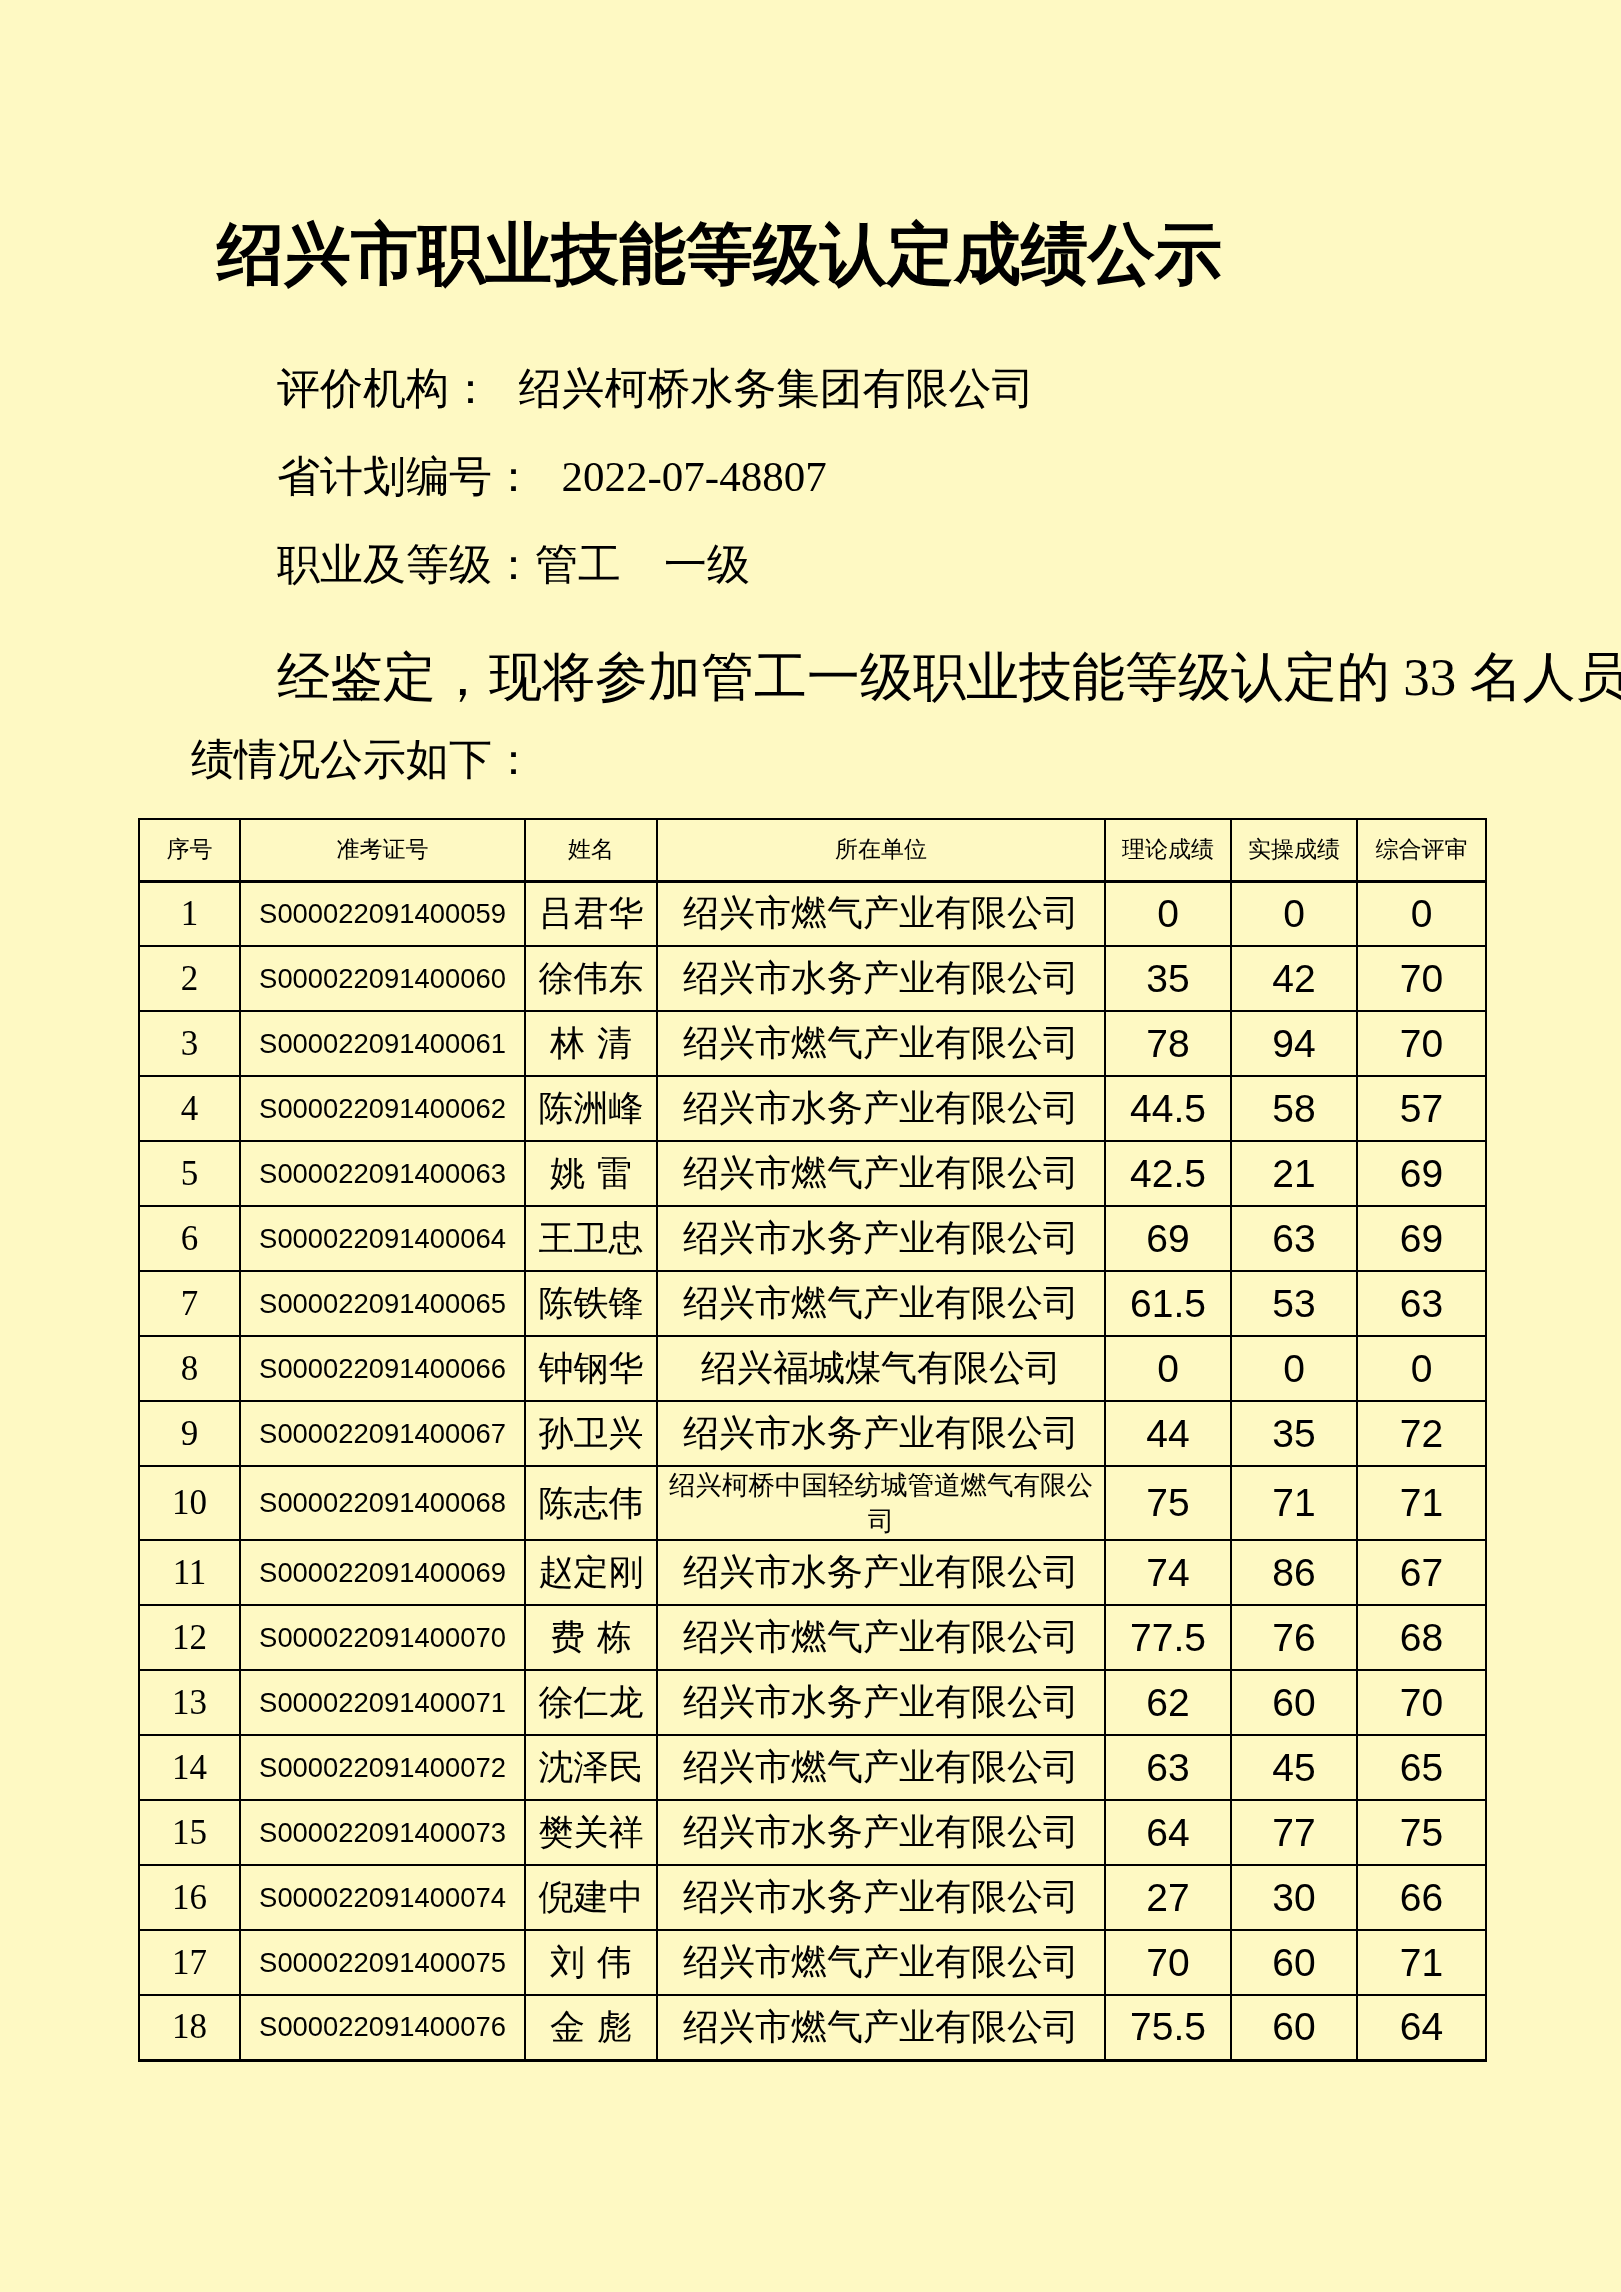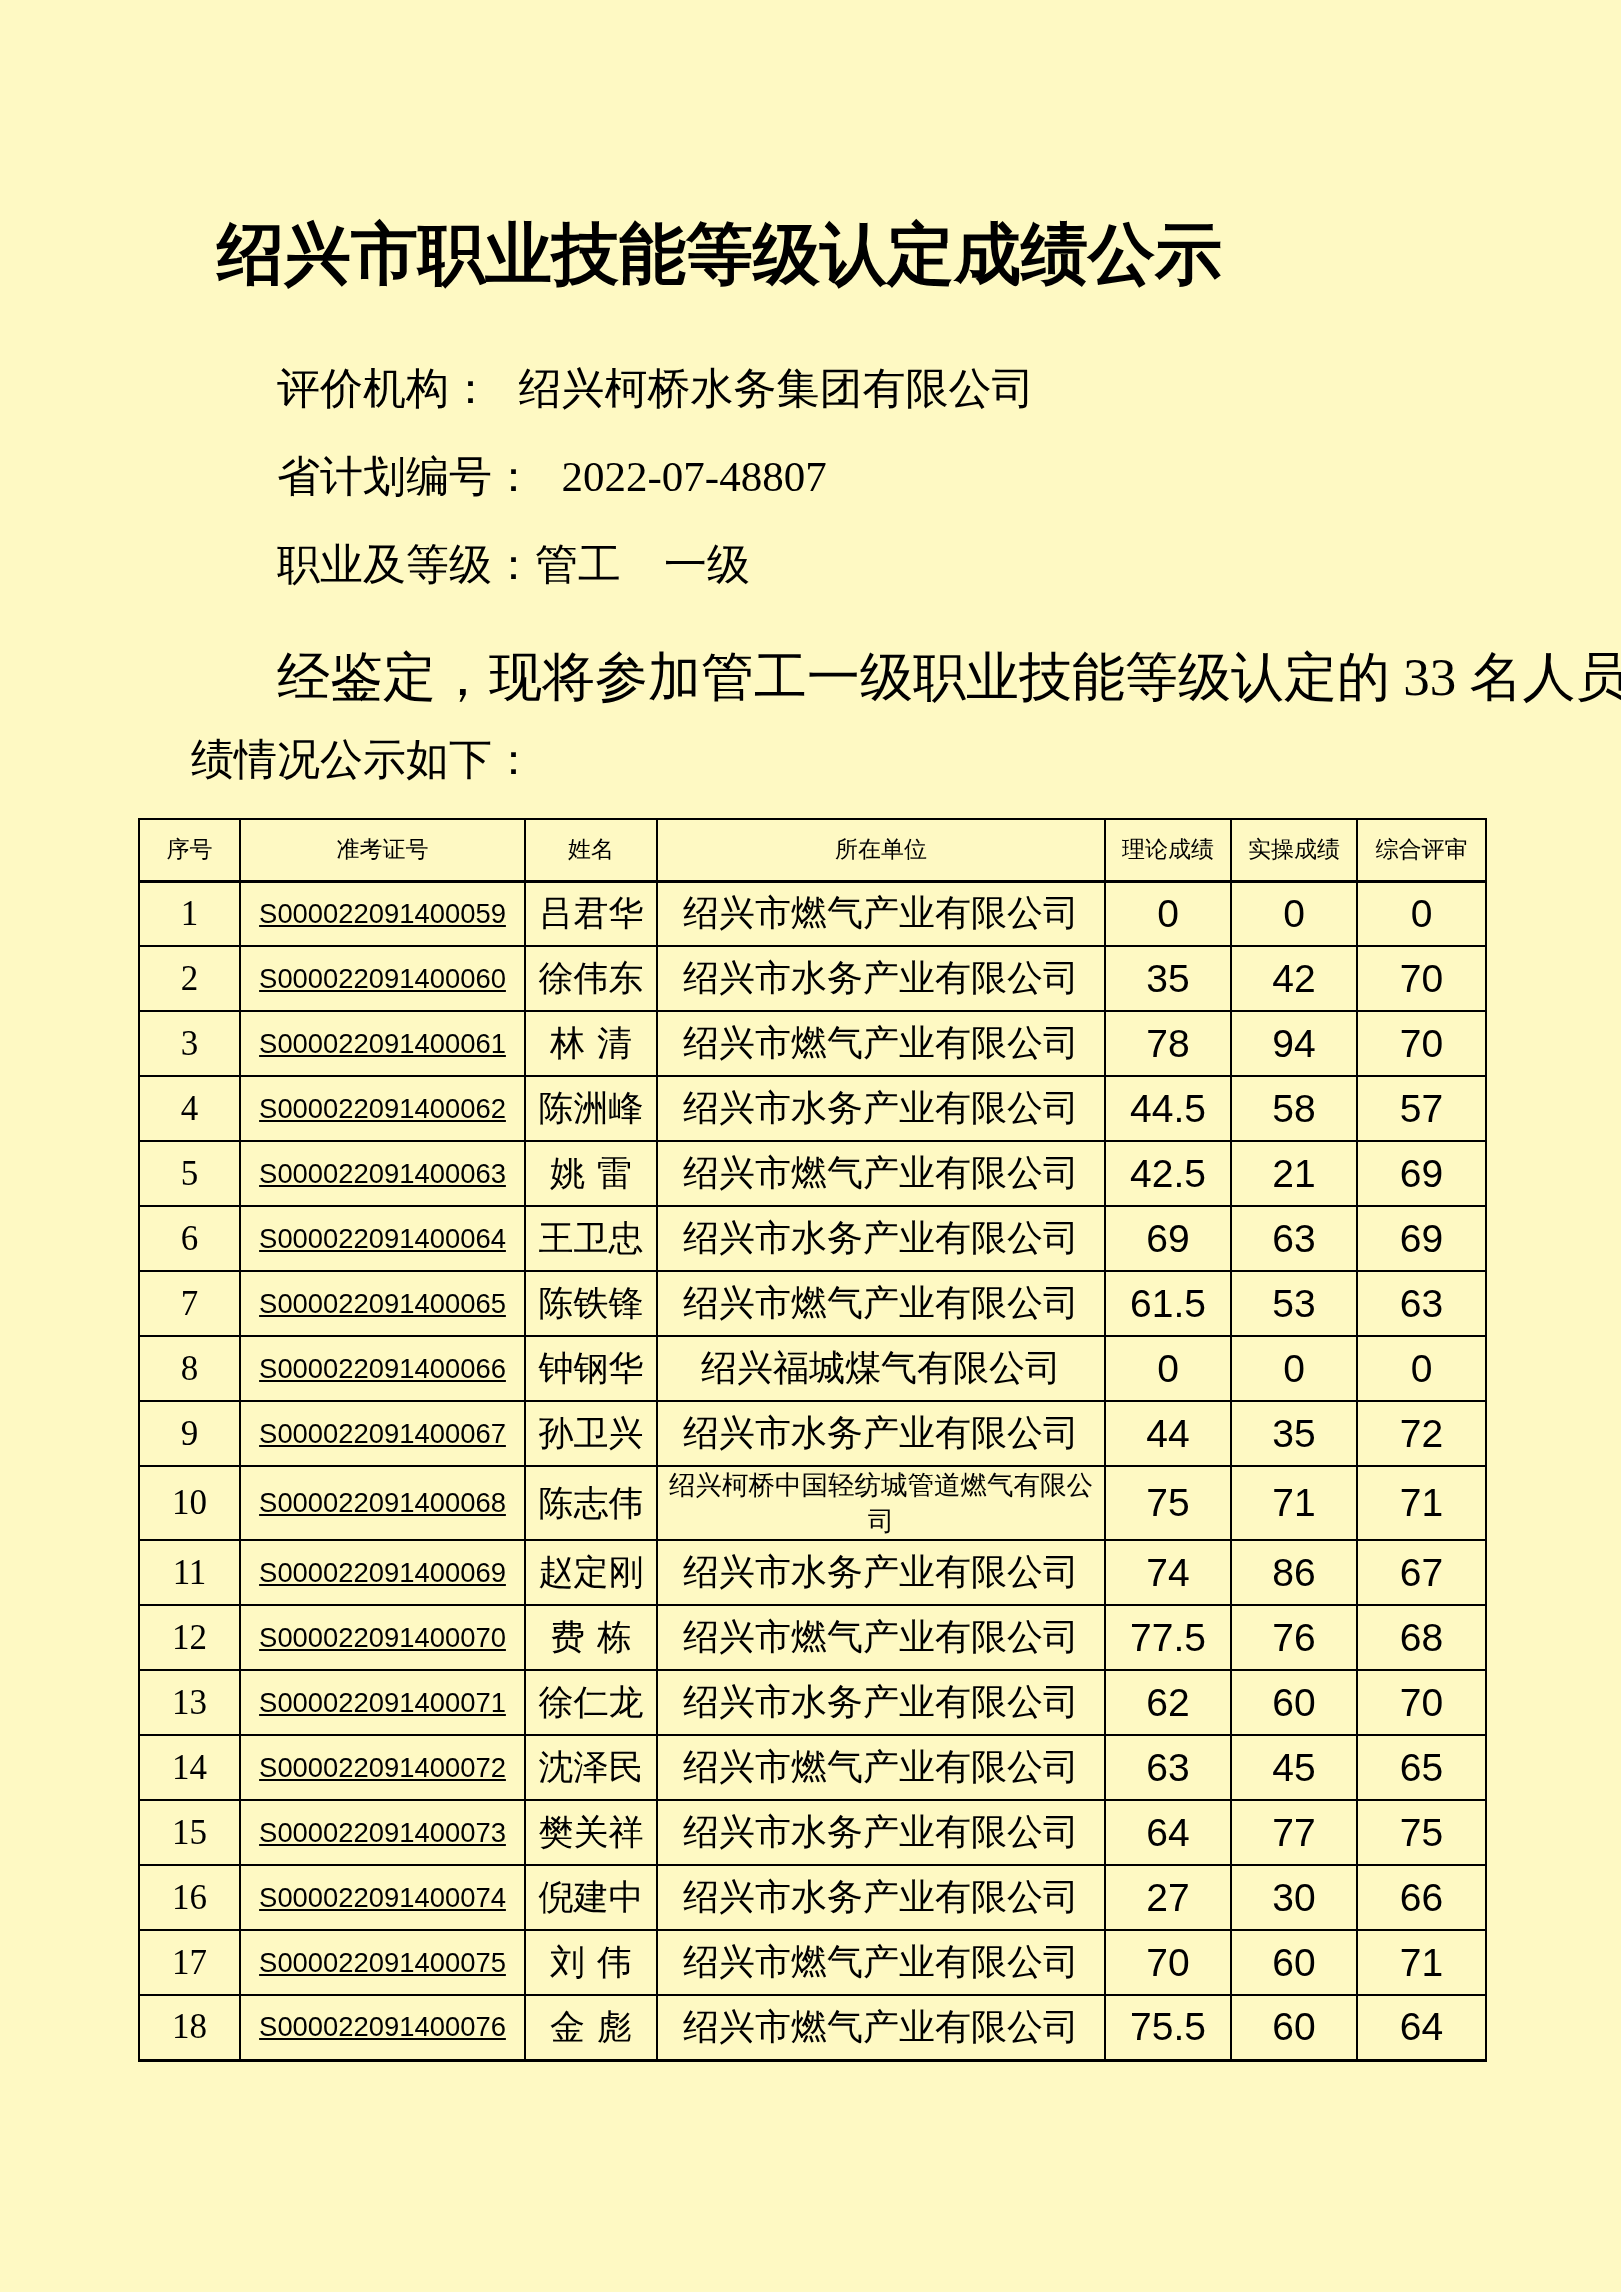--- a/index.html
+++ b/index.html
@@ -68,21 +68,21 @@
   }
   .results thead tr { height:62px; }
   .results tbody tr { height:65px; }
   .results thead th {
     font-size:23px;
     font-weight:normal;
     border-bottom:3.9px solid #000;
   }
   .results tbody tr:last-child td { border-bottom:3.9px solid #000; }
   .cell-no   { font-size:35px; }
-  .cell-id   { font-family:"Liberation Sans","DejaVu Sans",sans-serif; font-size:27.4px;text-decoration:underline; }
+  .cell-id   { font-family:"Liberation Sans","DejaVu Sans",sans-serif; font-size:27.4px; }
   .cell-name { font-size:35px; }
   .cell-name.spaced { letter-spacing:11.8px; text-indent:11.8px; }
   .cell-company { font-size:36px;margin-top:48px; }
   .cell-company.long { font-size:26.5px;border-radius:15px; }
   .cell-score {
     font-family:"Liberation Sans","DejaVu Sans",sans-serif;
     font-size:39px;
   }
 </style>
 </head>

